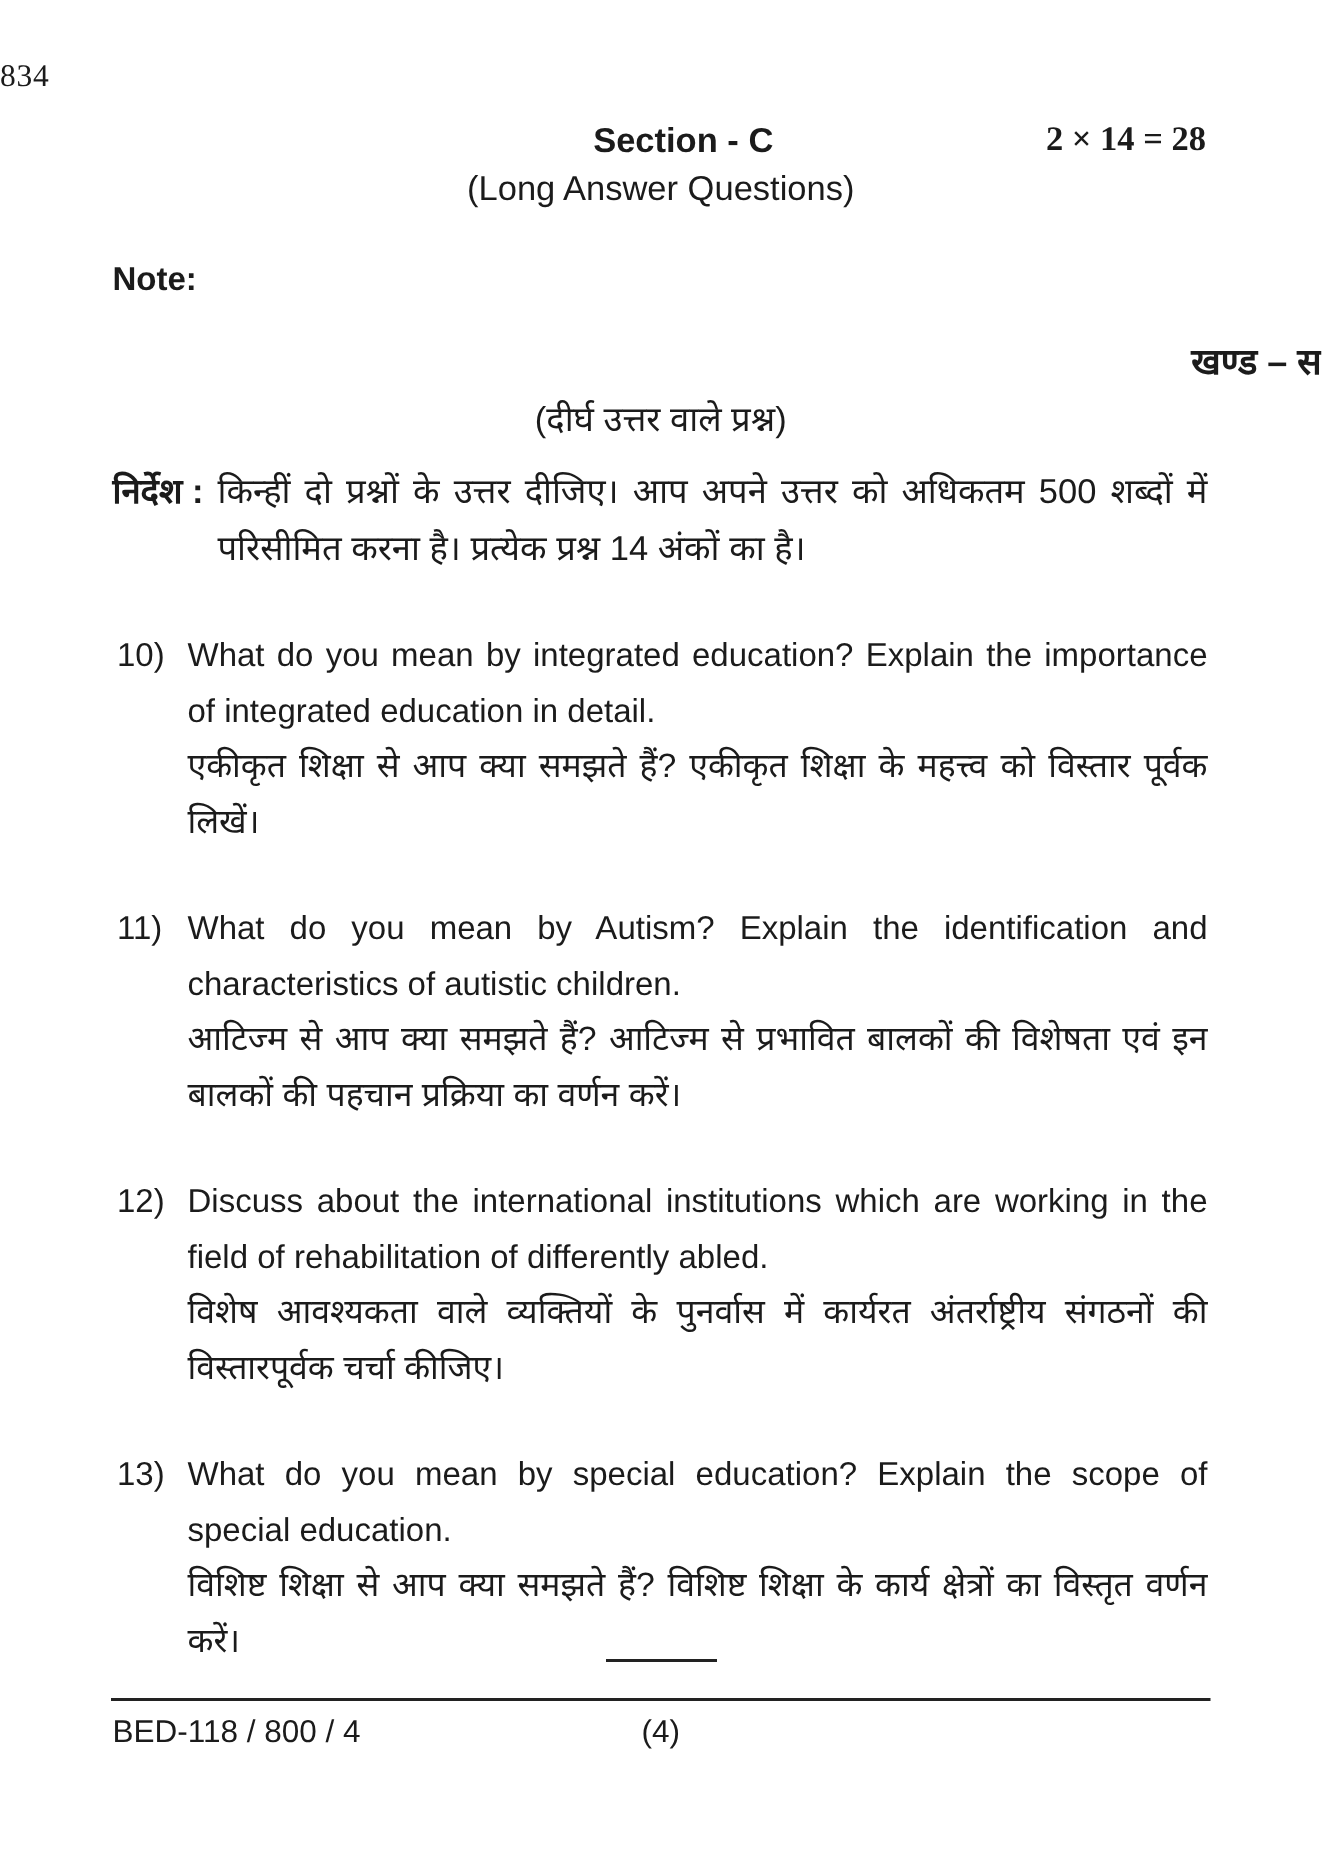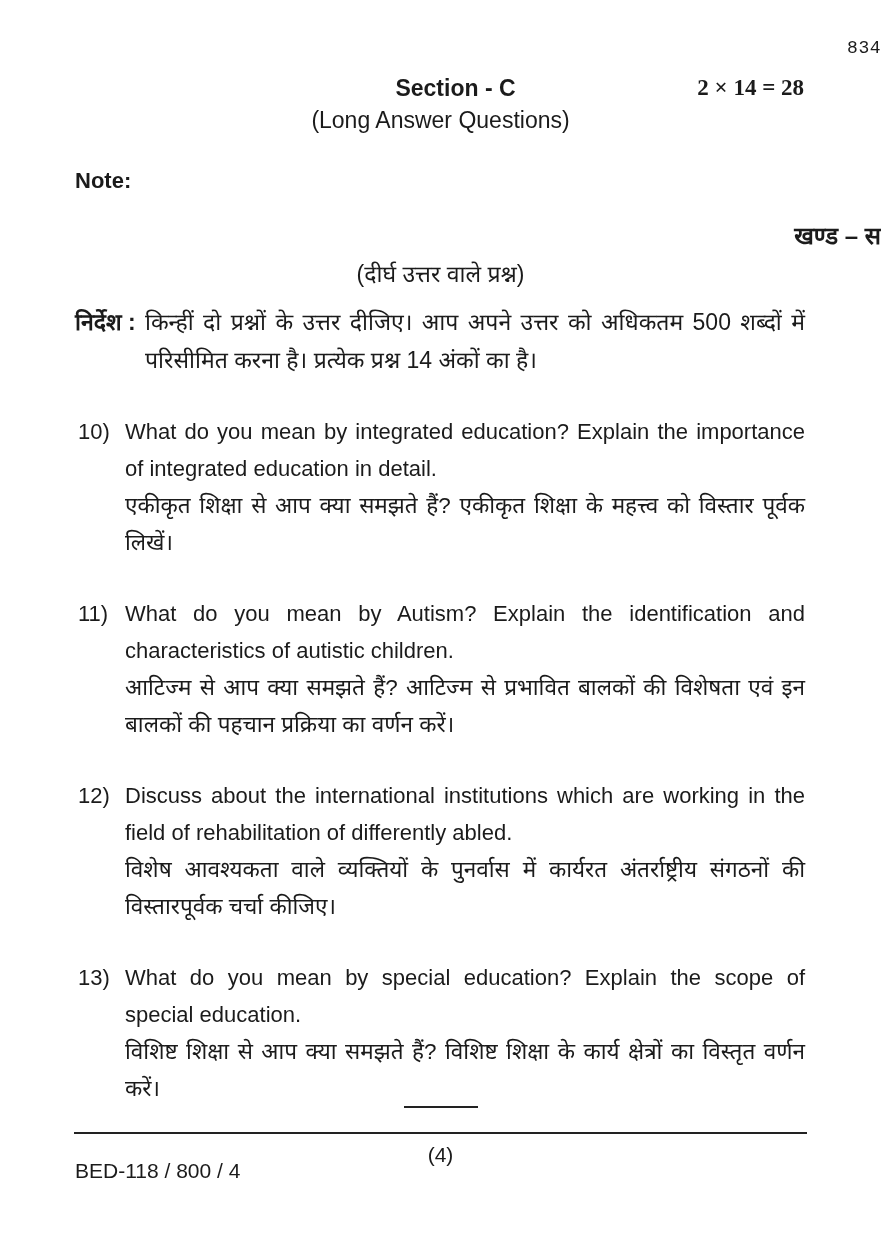--- a/index.html
+++ b/index.html
@@ -9,23 +9,23 @@
     width: 881px;
     height: 1238px;
     margin: 0 auto;
     background: #ffffff;
     color: #1b1b1b;
     font-family: "Liberation Sans", sans-serif;
     overflow: hidden;
   }
   .page-number {
     margin-top: 38px;
-    text-align: right;
-    font-family: Liberation Mono, monospace;
-    font-size: 18px;
+    text-align: left;
+    font-family: Liberation Serif, serif;
+    font-size: 21px;
     letter-spacing: 0.5px;
   }
   .section-header {
     position: relative;
     margin-top: 17px;
     text-align: center;
     height: 30px;
     padding-left: 30px;
   }
   .section-title {
@@ -134,21 +134,21 @@
     position: absolute;
     left: 0;
     top: 1143px;
     width: 881px;
     height: 28px;
     font-size: 21px;
   }
   .footer-code {
     position: absolute;
     left: 75px;
-    top: 16px;
+    top: 0;
   }
   .footer-page {
     position: absolute;
     left: 0;
     width: 100%;
     text-align: center;
     top: 0;
   }
 </style>
 </head>

